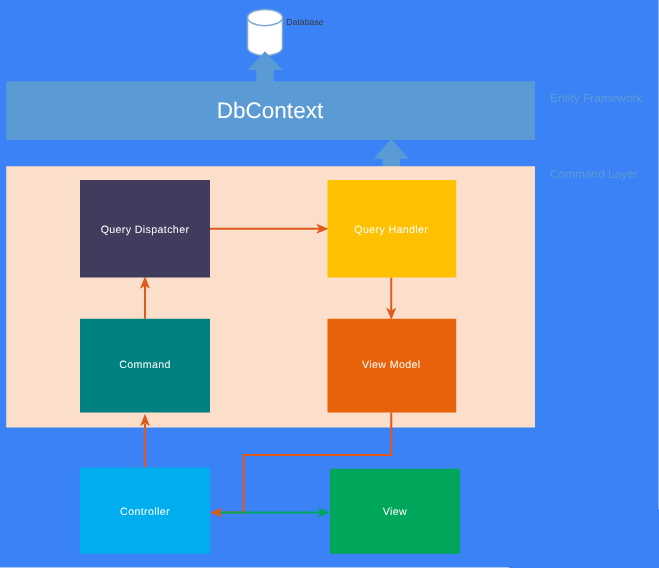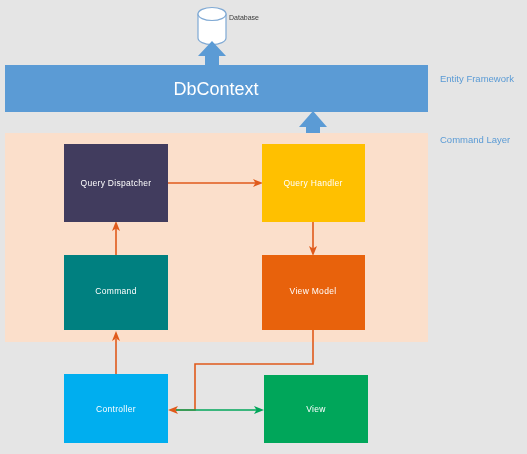--- a/index.html
+++ b/index.html
@@ -4,21 +4,21 @@
 <style>
   html, body {
     margin: 0;
     padding: 0;
     background: #ffffff;
   }
   #canvas {
     position: relative;
     width: 527px;
     height: 454px;
-    background: #e5e5e5;
+    background: #3b82f6;
     overflow: hidden;
     font-family: "Liberation Sans", sans-serif;
   }
   svg.diagram {
     position: absolute;
     left: 0;
     top: 0;
     width: 527px;
     height: 454px;
   }

